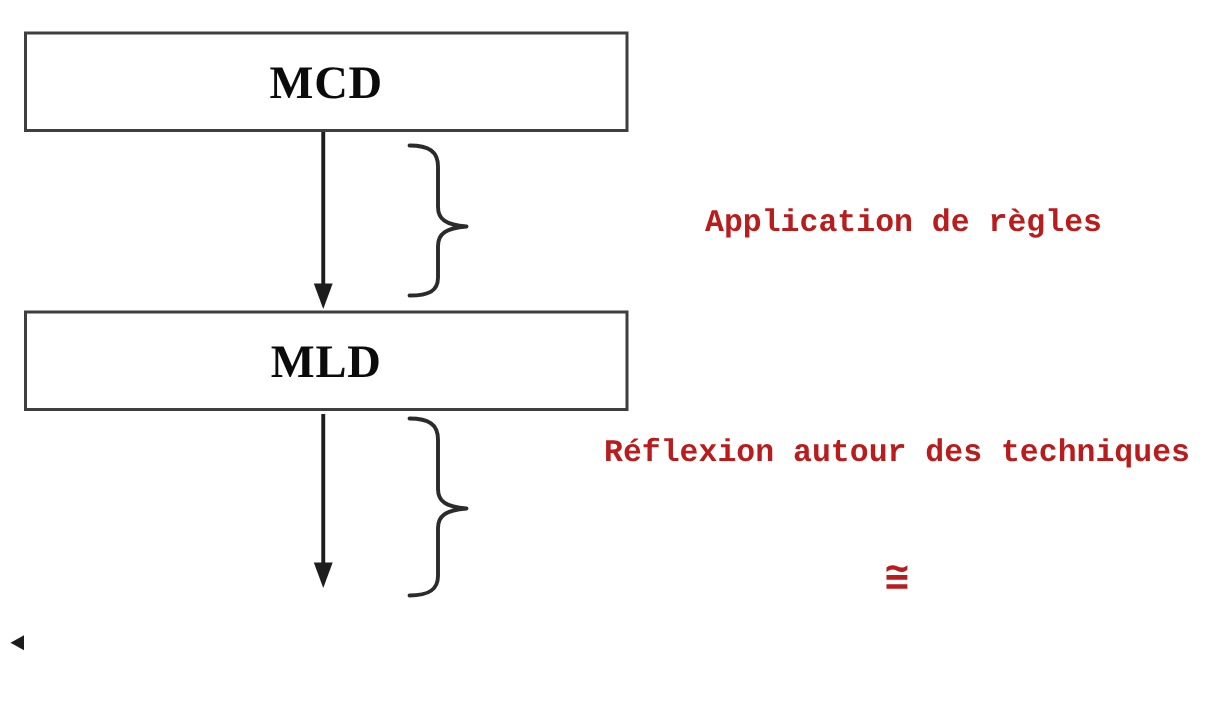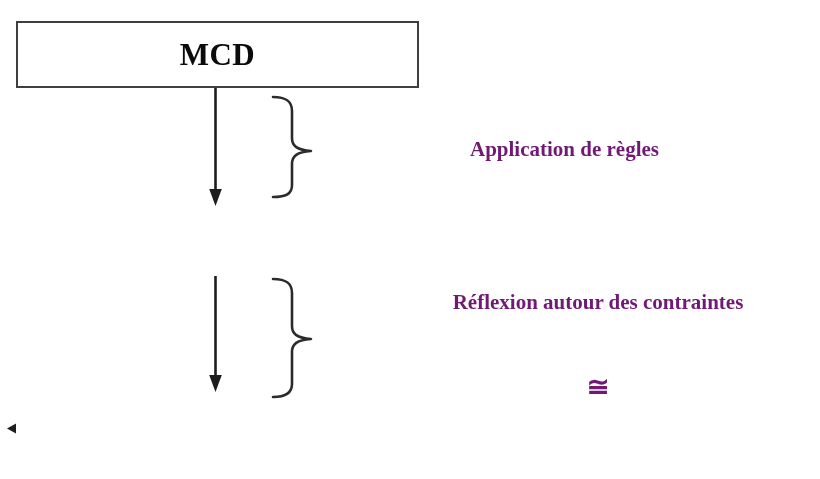--- a/index.html
+++ b/index.html
@@ -46,23 +46,23 @@
   .svg-layer {
     position: absolute;
     left: 0; top: 0;
     width: 820px;
     height: 479px;
     pointer-events: none;
   }
 
   .annotation {
     position: absolute;
-    font-family: Liberation Serif, serif;
+    font-family: Liberation Mono, monospace;
     font-weight: bold;
-    color: #701a75;
+    color: #b91c1c;
     line-height: 1.32;
     user-select: none;
   }
   #label-application {
     left: 470px;
     top: 136px;
     width: 300px;
     font-size: 21px;
     text-align: left;
     white-space: nowrap;
@@ -86,20 +86,23 @@
 </style>
 </head>
 <body>
 
 <div id="diagram-canvas">
 
   <div class="node-box" id="box-mcd">
     <span class="node-label">MCD</span>
   </div>
 
+  <div class="node-box" id="box-mld">
+    <span class="node-label">MLD</span>
+  </div>
 
 
   <svg class="svg-layer" viewBox="0 0 820 479" width="820" height="479">
 
     <g>
       <line x1="215.5" y1="88" x2="215.5" y2="196" stroke="#1d1d1d" stroke-width="2.6"></line>
       <polygon points="215.5,206 209.2,189 221.8,189" fill="#1d1d1d"></polygon>
     </g>
 
     <g>
@@ -128,18 +131,18 @@
     </g>
 
     <g>
       <polygon points="7,428.5 16,423.5 16,433.5" fill="#1d1d1d"></polygon>
     </g>
   </svg>
 
   <div class="annotation" id="label-application">Application de règles</div>
 
   <div class="annotation" id="label-reflexion">
-    <span class="ln">Réflexion autour des contraintes</span>
+    <span class="ln">Réflexion autour des techniques</span>
   </div>
 
   <div class="annotation" id="symbol-congruent">≅</div>
 
 </div>
 
 </body></html>

